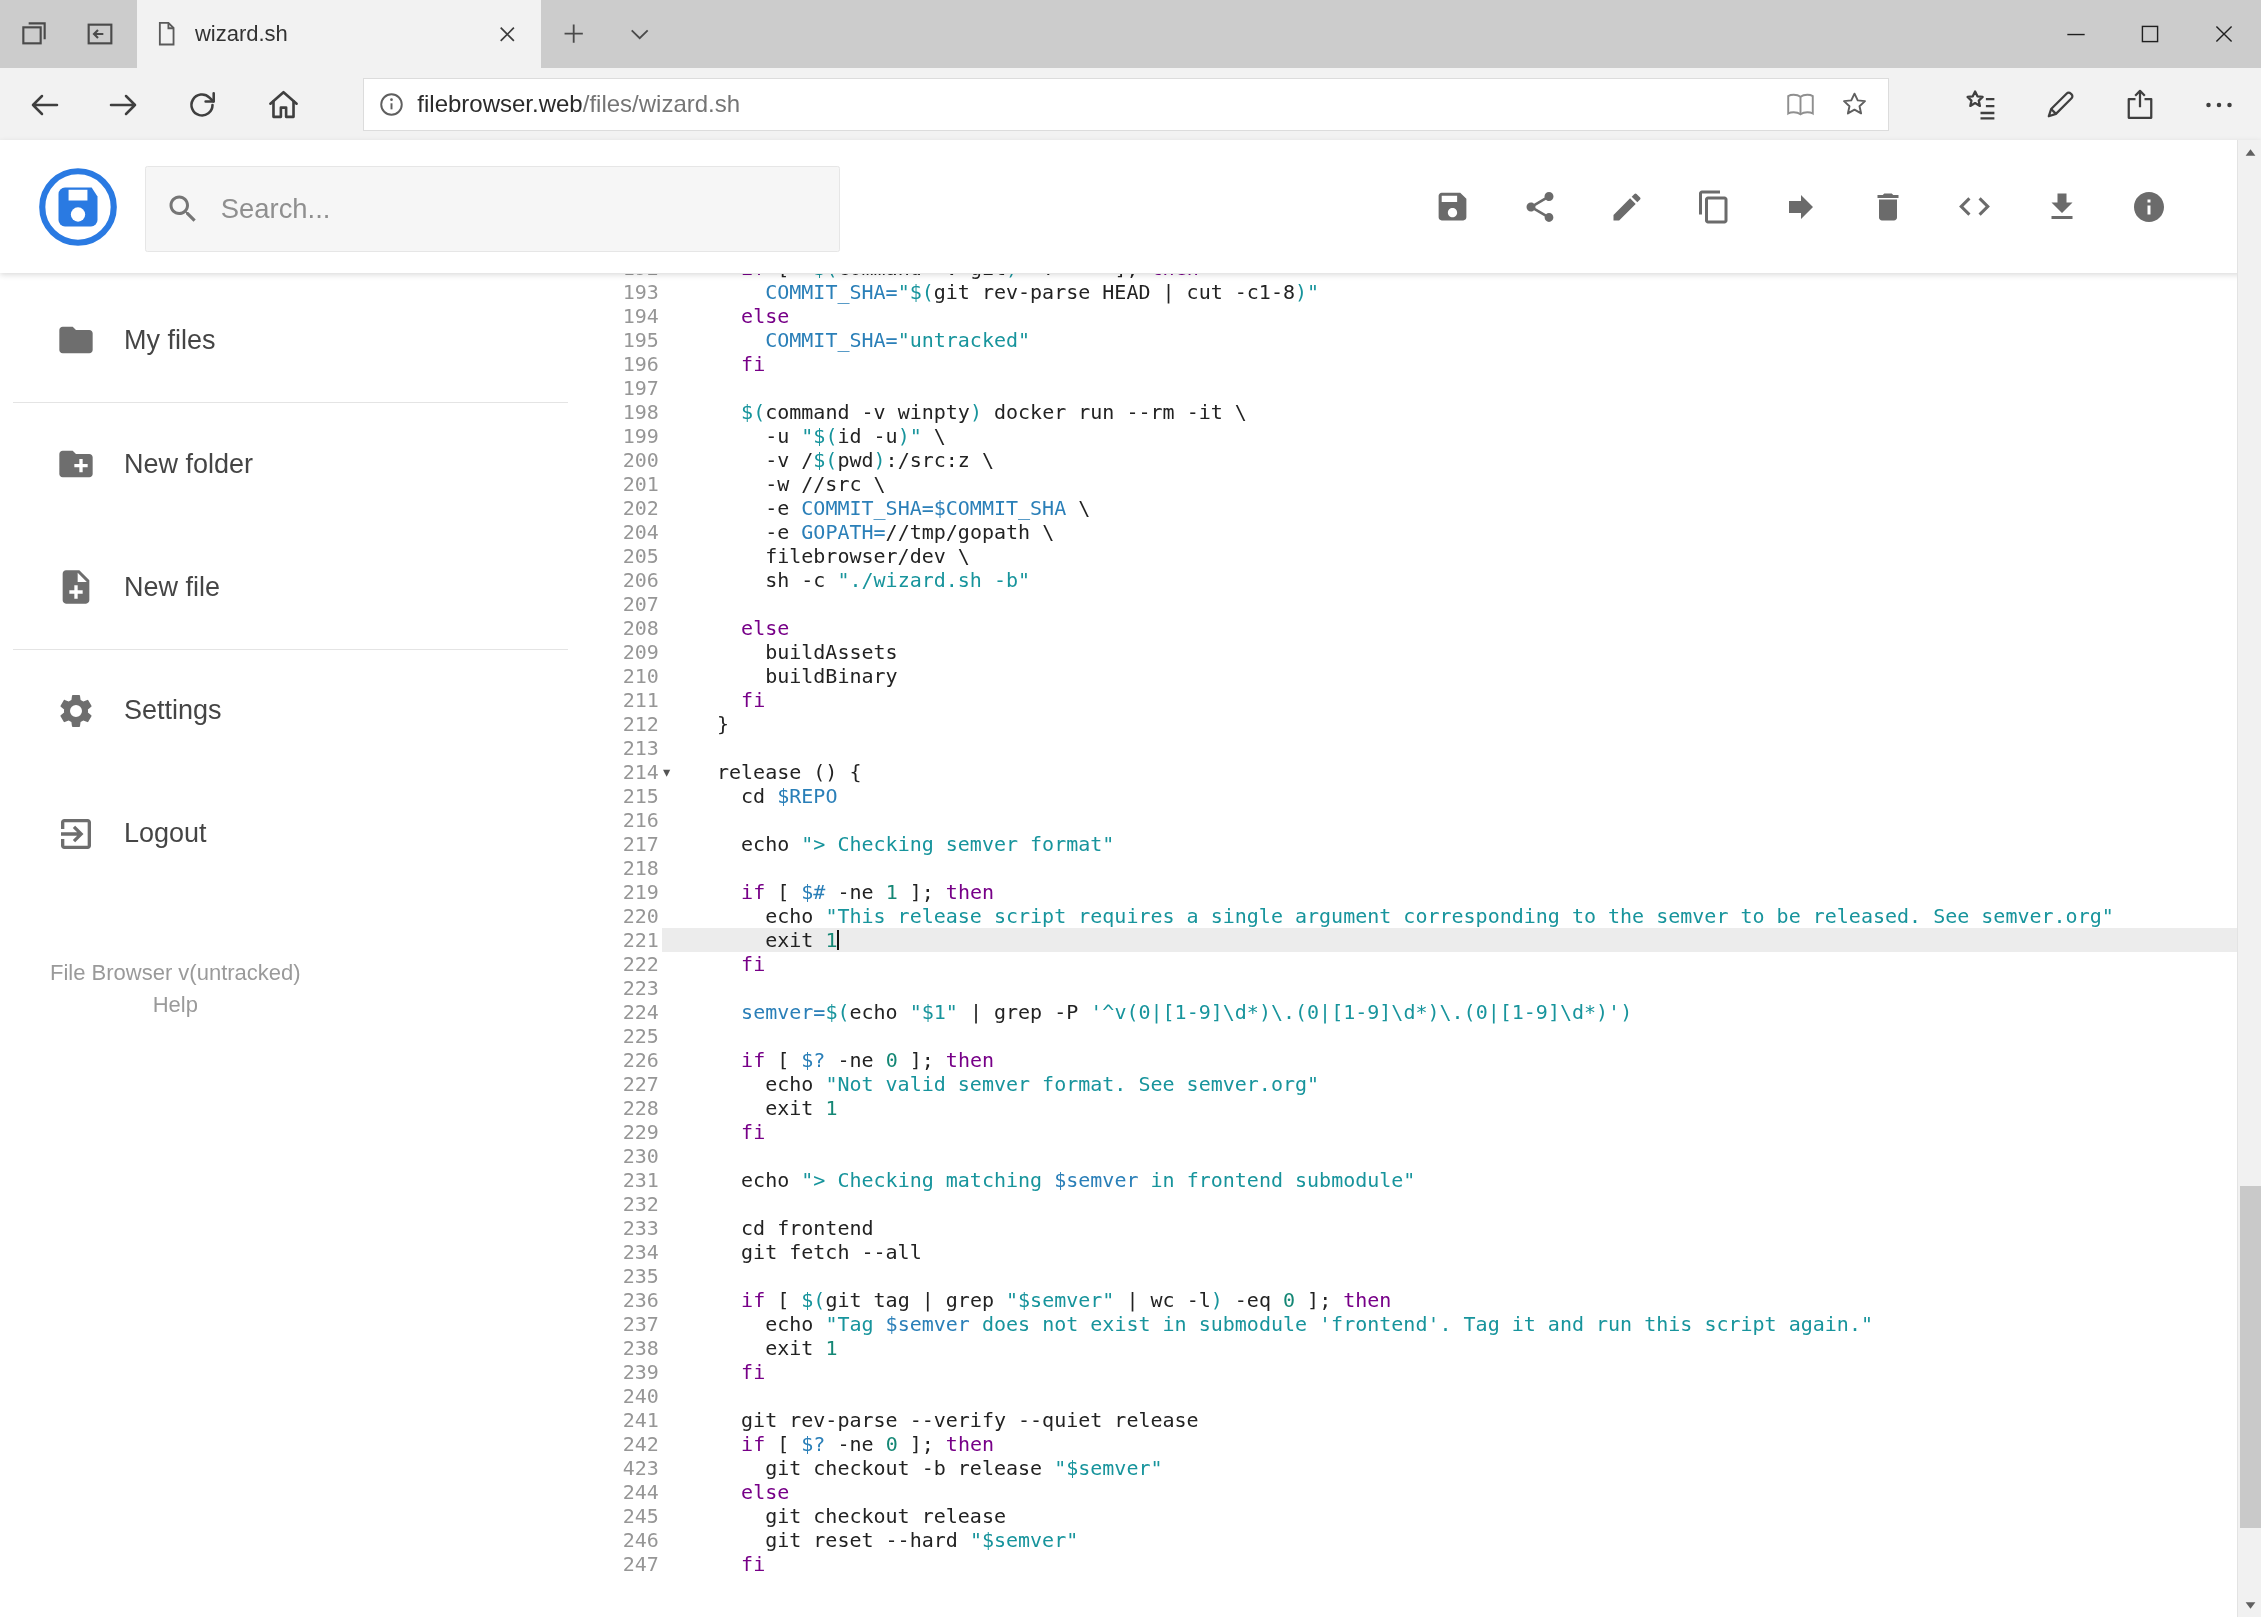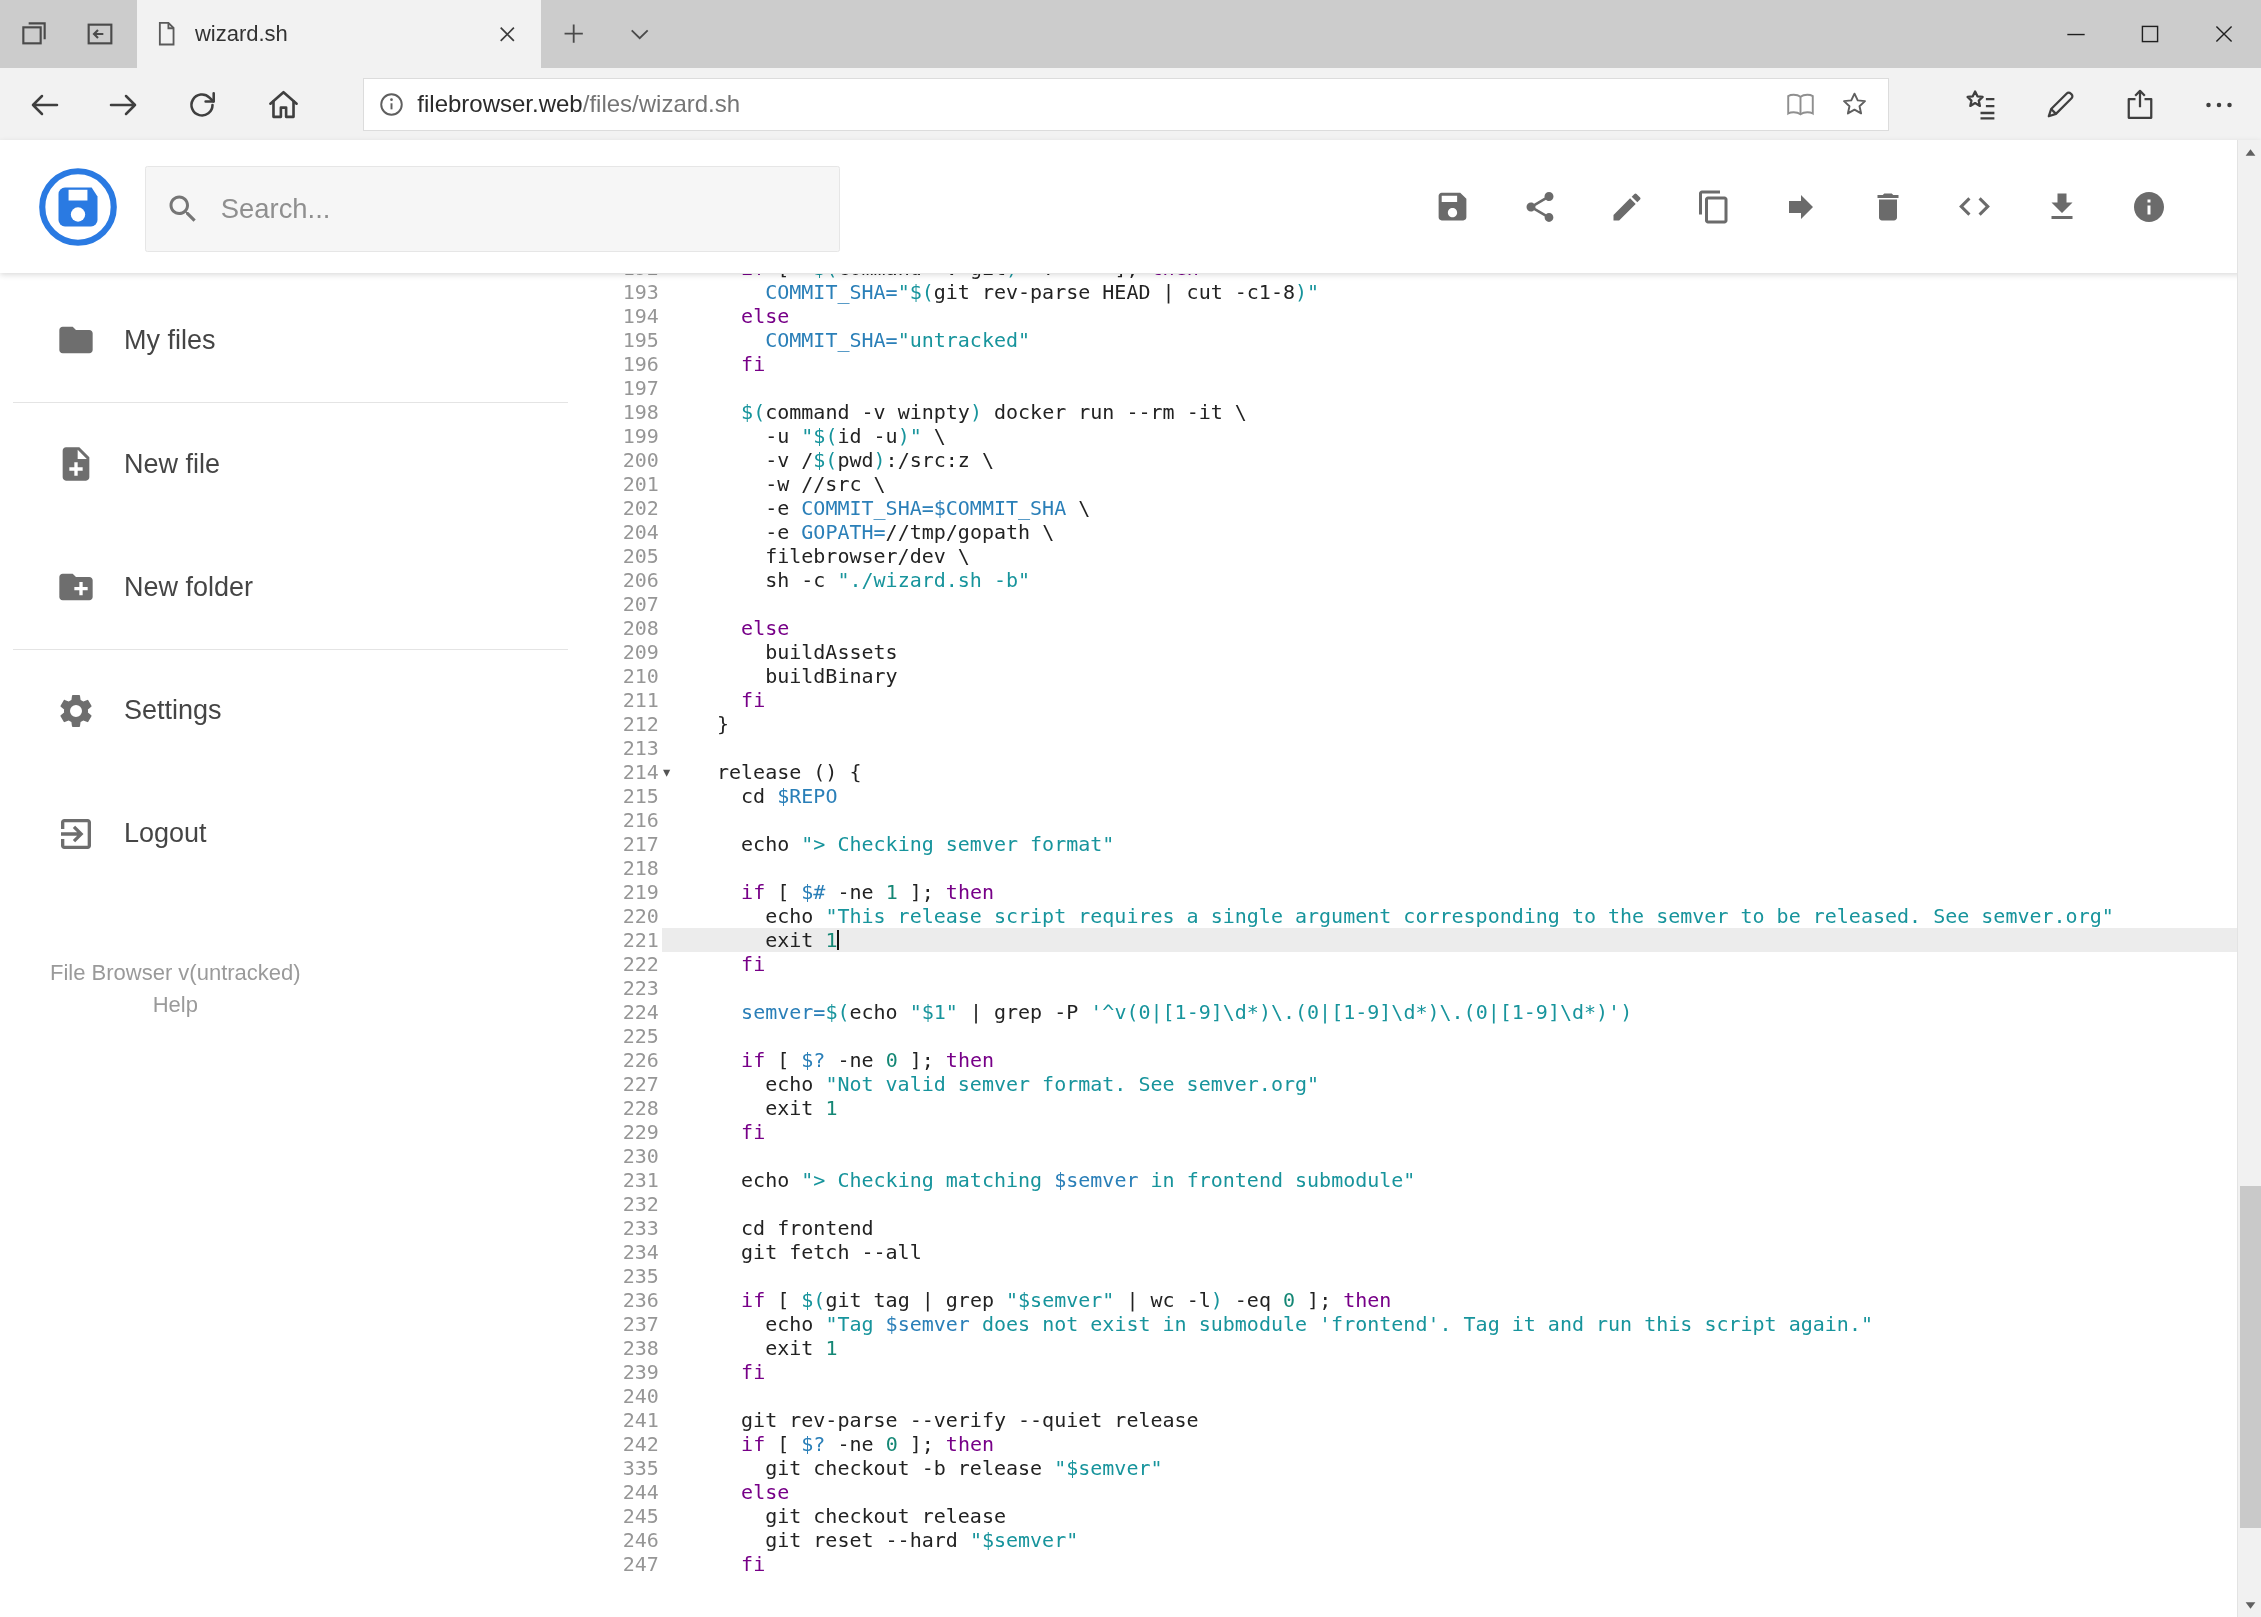--- a/index.html
+++ b/index.html
@@ -282,32 +282,32 @@
           <svg width="40" height="40" viewBox="0 0 24 24">
             <path fill="#6e6e6e" d="M10 4H4c-1.1 0-2 .9-2 2v12c0 1.1.9 2 2 2h16c1.1 0 2-.9 2-2V8c0-1.1-.9-2-2-2h-8l-2-2z"></path>
           </svg>
         </span>
       <span class="lbl">My files</span>
     </div>
     <div class="sb-div"></div>
     <div class="sb-item">
       <span>
           <svg width="40" height="40" viewBox="0 0 24 24">
+            <path fill="#6e6e6e" d="M20 6h-8l-2-2H4c-1.1 0-2 .9-2 2v12c0 1.1.9 2 2 2h16c1.1 0 2-.9 2-2V8c0-1.1-.9-2-2-2zm-1 8h-3v3h-2v-3h-3v-2h3V9h2v3h3v2z"></path>
+          </svg>
+        </span>
+      <span class="lbl">New folder</span>
+    </div>
+    <div class="sb-item">
+      <span>
+          <svg width="40" height="40" viewBox="0 0 24 24">
             <path fill="#6e6e6e" d="M14 2H6c-1.1 0-2 .9-2 2v16c0 1.1.9 2 2 2h12c1.1 0 2-.9 2-2V8l-6-6zm2 14h-3v3h-2v-3H8v-2h3v-3h2v3h3v2zm-3-7V3.5L18.5 9H13z"></path>
           </svg>
         </span>
       <span class="lbl">New file</span>
-    </div>
-    <div class="sb-item">
-      <span>
-          <svg width="40" height="40" viewBox="0 0 24 24">
-            <path fill="#6e6e6e" d="M20 6h-8l-2-2H4c-1.1 0-2 .9-2 2v12c0 1.1.9 2 2 2h16c1.1 0 2-.9 2-2V8c0-1.1-.9-2-2-2zm-1 8h-3v3h-2v-3h-3v-2h3V9h2v3h3v2z"></path>
-          </svg>
-        </span>
-      <span class="lbl">New folder</span>
     </div>
     <div class="sb-div"></div>
     <div class="sb-item">
       <span>
           <svg width="40" height="40" viewBox="0 0 24 24">
             <path fill="#6e6e6e" d="M19.14 12.94c.04-.3.06-.61.06-.94 0-.32-.02-.64-.07-.94l2.03-1.58a.49.49 0 0 0 .12-.61l-1.92-3.32a.488.488 0 0 0-.59-.22l-2.39.96c-.5-.38-1.03-.7-1.62-.94l-.36-2.54a.484.484 0 0 0-.48-.41h-3.84c-.24 0-.43.17-.47.41l-.36 2.54c-.59.24-1.13.57-1.62.94l-2.39-.96c-.22-.08-.47 0-.59.22L2.74 8.87c-.12.21-.08.47.12.61l2.03 1.58c-.05.3-.09.63-.09.94s.02.64.07.94l-2.03 1.58a.49.49 0 0 0-.12.61l1.92 3.32c.12.22.37.29.59.22l2.39-.96c.5.38 1.03.7 1.62.94l.36 2.54c.05.24.24.41.48.41h3.84c.24 0 .44-.17.47-.41l.36-2.54c.59-.24 1.13-.56 1.62-.94l2.39.96c.22.08.47 0 .59-.22l1.92-3.32c.12-.22.07-.47-.12-.61l-2.01-1.58zM12 15.6A3.6 3.6 0 1 1 12 8.4a3.6 3.6 0 0 1 0 7.2z"></path>
           </svg>
         </span>
       <span class="lbl">Settings</span>
     </div>
@@ -370,21 +370,21 @@
         <div class="crow"><span class="ln">233</span><span class="lc"><span class="t-p">  cd frontend</span></span></div>
         <div class="crow"><span class="ln">234</span><span class="lc"><span class="t-p">  git fetch --all</span></span></div>
         <div class="crow"><span class="ln">235</span><span class="lc"></span></div>
         <div class="crow"><span class="ln">236</span><span class="lc"><span class="t-p">  </span><span class="t-k">if</span><span class="t-p"> [ </span><span class="t-s">$(</span><span class="t-p">git tag | grep </span><span class="t-s">"$semver"</span><span class="t-p"> | wc -l</span><span class="t-s">)</span><span class="t-p"> -eq </span><span class="t-n">0</span><span class="t-p"> ]; </span><span class="t-k">then</span></span></div>
         <div class="crow"><span class="ln">237</span><span class="lc"><span class="t-p">    echo </span><span class="t-s">"Tag </span><span class="t-v">$semver</span><span class="t-s"> does not exist in submodule 'frontend'. Tag it and run this script again."</span></span></div>
         <div class="crow"><span class="ln">238</span><span class="lc"><span class="t-p">    exit </span><span class="t-n">1</span></span></div>
         <div class="crow"><span class="ln">239</span><span class="lc"><span class="t-p">  </span><span class="t-k">fi</span></span></div>
         <div class="crow"><span class="ln">240</span><span class="lc"></span></div>
         <div class="crow"><span class="ln">241</span><span class="lc"><span class="t-p">  git rev-parse --verify --quiet release</span></span></div>
         <div class="crow"><span class="ln">242</span><span class="lc"><span class="t-p">  </span><span class="t-k">if</span><span class="t-p"> [ </span><span class="t-v">$?</span><span class="t-p"> -ne </span><span class="t-n">0</span><span class="t-p"> ]; </span><span class="t-k">then</span></span></div>
-        <div class="crow"><span class="ln">335</span><span class="lc"><span class="t-p">    git checkout -b release </span><span class="t-s">"$semver"</span></span></div>
+        <div class="crow"><span class="ln">423</span><span class="lc"><span class="t-p">    git checkout -b release </span><span class="t-s">"$semver"</span></span></div>
         <div class="crow"><span class="ln">244</span><span class="lc"><span class="t-p">  </span><span class="t-k">else</span></span></div>
         <div class="crow"><span class="ln">245</span><span class="lc"><span class="t-p">    git checkout release</span></span></div>
         <div class="crow"><span class="ln">246</span><span class="lc"><span class="t-p">    git reset --hard </span><span class="t-s">"$semver"</span></span></div>
         <div class="crow"><span class="ln">247</span><span class="lc"><span class="t-p">  </span><span class="t-k">fi</span></span></div>
       </div>
   </div>
 
   <div class="vscroll">
     <span class="vs-arrow vs-up">
         <svg width="13" height="13" viewBox="0 0 16 16">

